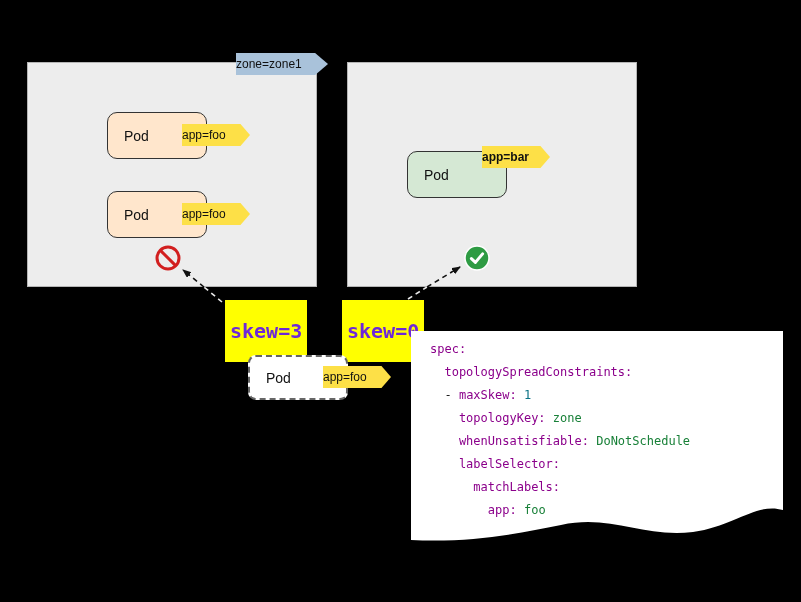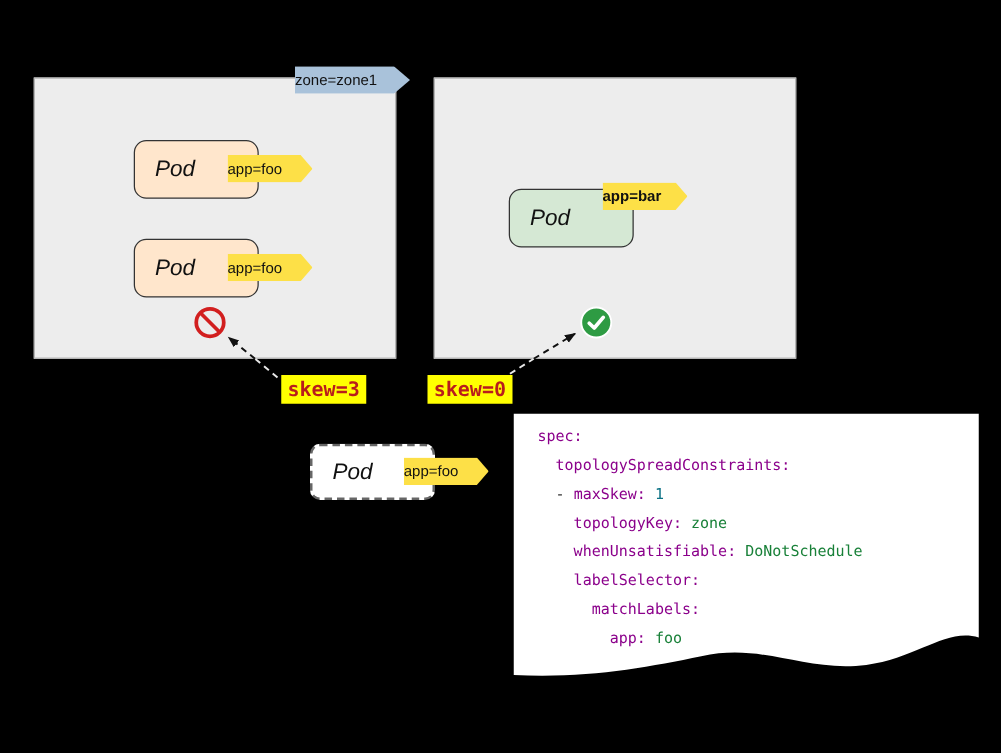--- a/index.html
+++ b/index.html
@@ -33,42 +33,42 @@
   .tag-pod1 { left: 182px; top: 124px; }
   .tag-pod2 { left: 182px; top: 203px; }
   .tag-pod3 { left: 482px; top: 146px; font-weight: bold; }
   .tag-incoming { left: 323px; top: 366px; }
 
   
   .pod {
     position: absolute; width: 100px; height: 47px;
     border: 1px solid #333; border-radius: 10px;
     display: flex; align-items: center; padding-left: 16px;
-    font-size: 18px; color: #111; font-style: italic;
+    font-size: 14px; color: #111;
   }
   .pod-foo { background: #ffe6cc; }
   .pod-bar { background: #d5e8d4; }
   .pod1 { left: 107px; top: 112px; }
   .pod2 { left: 107px; top: 191px; }
   .pod3 { left: 407px; top: 151px; }
   .incoming-pod {
     left: 248px; top: 355px; height: 45px;
     background: #ffffff; border: 2px dashed #666; border-radius: 8px;
   }
 
   
   .icon { position: absolute; width: 28px; height: 28px; }
   .deny-icon  { left: 154px; top: 244px; }
   .allow-icon { left: 463px; top: 244px; }
 
   
   .skew {
-    position: absolute; background: #ffff00; color: #b91c1c;
+    position: absolute; background: #ffff00; color: #6d28d9;
     font-family: "DejaVu Sans Mono", monospace;
-    font-size: 16px; font-weight: bold; padding: 2px 5px;
+    font-size: 20px; font-weight: bold; padding: 19px 5px;
   }
   .skew3 { left: 225px; top: 300px; }
   .skew0 { left: 342px; top: 300px; }
 
   
   .overlay { position: absolute; left: 0; top: 0; pointer-events: none; }
 
   
   .yaml-panel { position: absolute; left: 405px; top: 328px; }
   .yaml-code {

